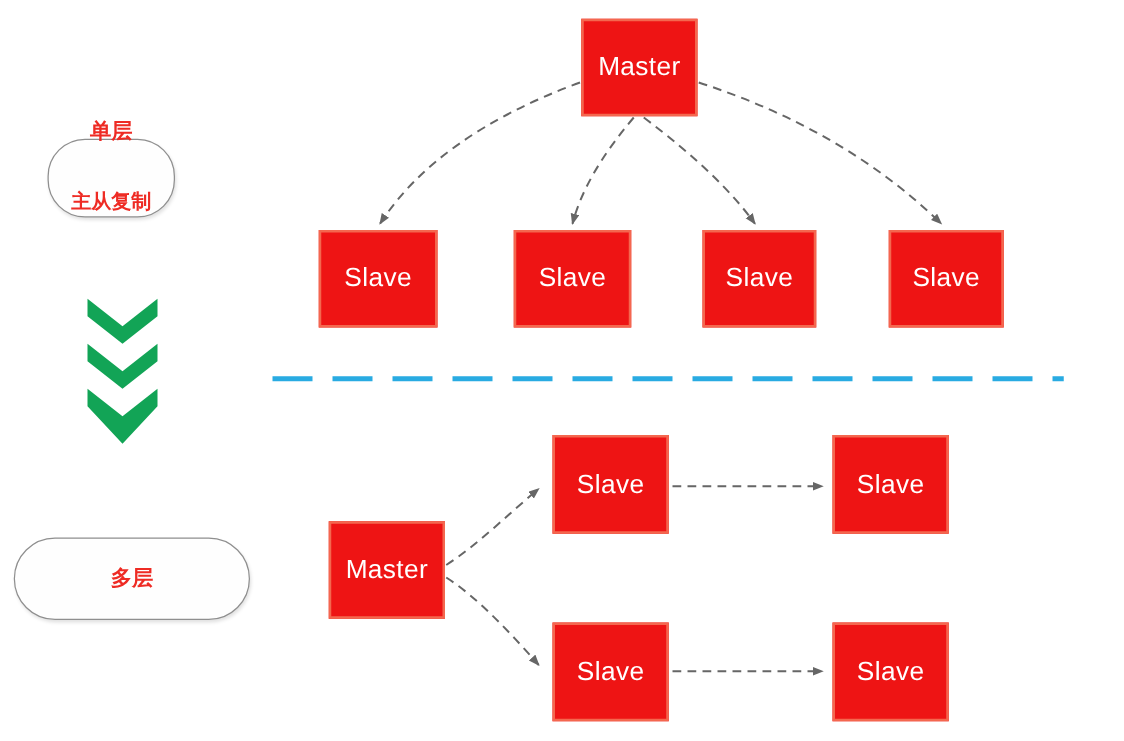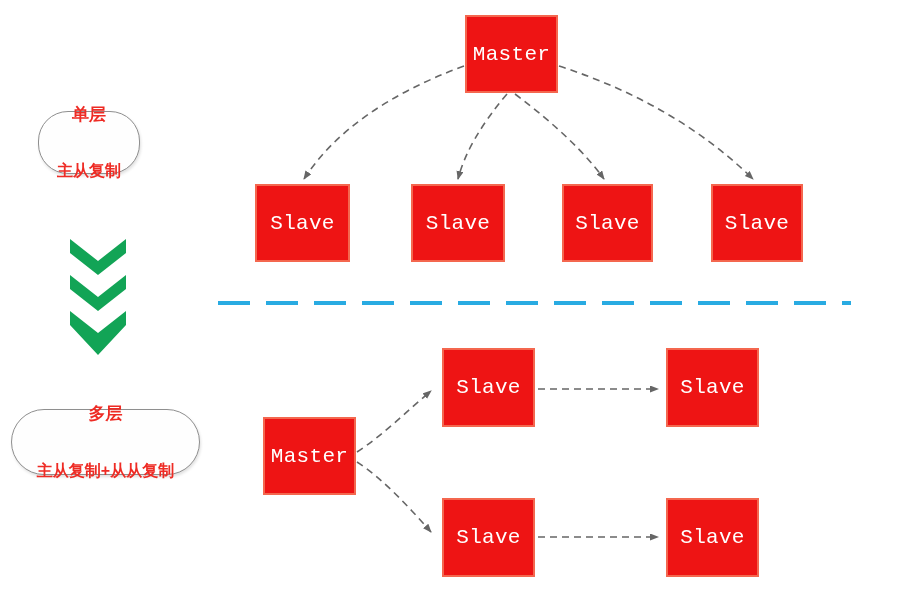--- a/index.html
+++ b/index.html
@@ -22,33 +22,32 @@
   .layer{position:absolute;left:0;top:0;width:899px;height:593px;}
   .conn{stroke:var(--arrow);fill:none;stroke-width:1.6;stroke-dasharray:7 5;}
   .divider{stroke:var(--divider);stroke-width:4;stroke-dasharray:32 16;fill:none;}
   .chev{fill:var(--chevron);stroke:none;}
   .ah{fill:var(--arrow);stroke:none;}
   .node{
     position:absolute;display:flex;align-items:center;justify-content:center;
     background:var(--box_fill);border:2px solid var(--box_border);
     color:var(--node_text);font-size:21px;letter-spacing:.3px;
     box-sizing:border-box;
-    font-family:Liberation Mono, monospace;
   }
   .pill{
     position:absolute;display:flex;flex-direction:column;align-items:center;justify-content:center;
     background:#fefefe;border:1.5px solid var(--label_border);
     box-shadow:1px 2px 3px rgba(0,0,0,.12);
     color:var(--label_text);font-weight:bold;text-align:center;
     box-sizing:border-box;line-height:1.45;
   }
   .pill .l1{font-size:17px;}
   .pill .l2{font-size:16px;margin-top:32px;}
-  .pill1{left:38px;top:111px;width:102px;height:63px;border-radius:30px;}
-  .pill2{left:11px;top:409px;width:189px;height:66px;border-radius:33px;}
+  .pill1{left:38px;top:111px;width:102px;height:63px;border-radius:30px;justify-content:flex-end;}
+  .pill2{left:11px;top:430px;width:189px;height:66px;border-radius:33px;}
   .m1{left:465px;top:15px;width:93px;height:78px;}
   .s1{left:255px;top:184px;width:95px;height:78px;}
   .s2{left:411px;top:184px;width:94px;height:78px;}
   .s3{left:562px;top:184px;width:91px;height:78px;}
   .s4{left:711px;top:184px;width:92px;height:78px;}
   .m2{left:263px;top:417px;width:93px;height:78px;}
   .s5{left:442px;top:348px;width:93px;height:79px;}
   .s6{left:666px;top:348px;width:93px;height:79px;}
   .s7{left:442px;top:498px;width:93px;height:79px;}
   .s8{left:666px;top:498px;width:93px;height:79px;}
@@ -82,21 +81,20 @@
     <path class="conn" d="M 538 537 L 658 537" marker-end="url(#ah)"></path>
   </svg>
 
   <div class="pill pill1">
     <span class="l1">单层</span>
     <span class="l2">主从复制</span>
   </div>
 
   <div class="pill pill2">
     <span class="l1">多层</span>
-    <span class="l2">主从复制+从从复制</span>
   </div>
 
   <div class="node m1">Master</div>
   <div class="node s1">Slave</div>
   <div class="node s2">Slave</div>
   <div class="node s3">Slave</div>
   <div class="node s4">Slave</div>
 
   <div class="node m2">Master</div>
   <div class="node s5">Slave</div>

